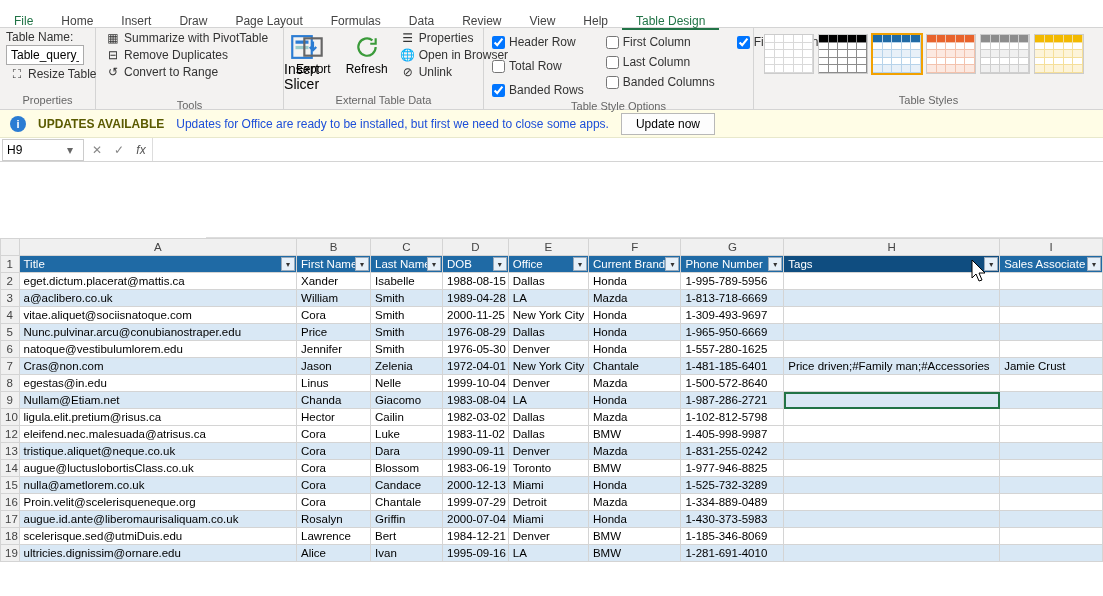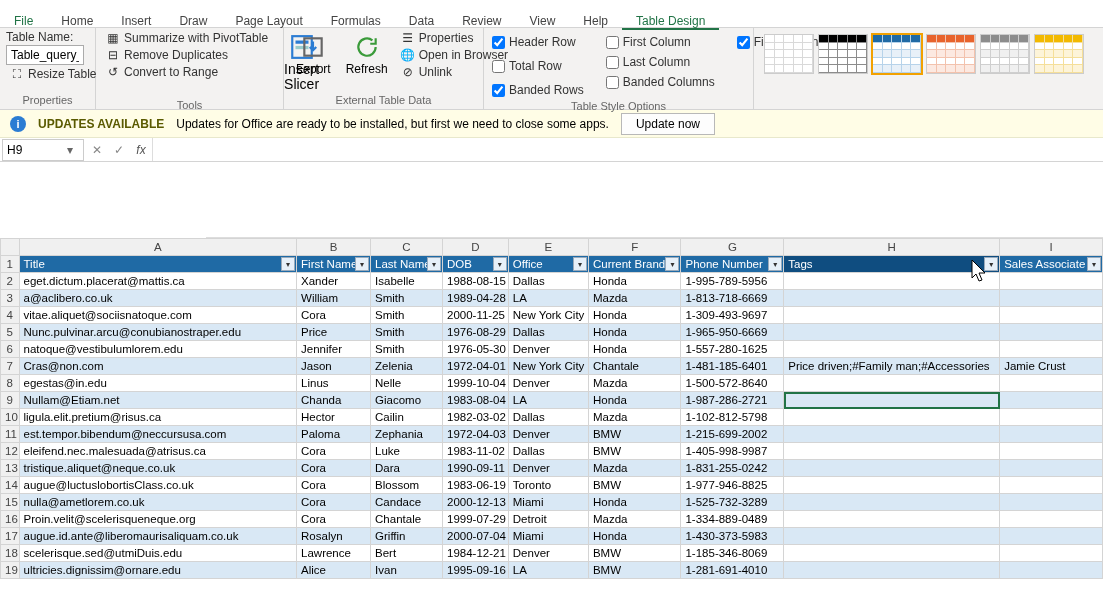--- a/index.html
+++ b/index.html
@@ -30,21 +30,21 @@
 .styles-gallery { display:flex; gap:4px; padding:4px; }
 .style-swatch { width:50px; height:40px; border:1px solid #ccc; display:flex; flex-direction:column; cursor:pointer; }
 .style-swatch.sel { outline:2px solid #f2a100; outline-offset:-1px; }
 .sw-row { flex:1; display:flex; }
 .sw-cell { flex:1; }
 
 
 .msgbar { display:flex; align-items:center; gap:12px; background:#fffde6; border-bottom:1px solid #e8e8cc; padding:5px 10px; height:28px; }
 .msgbar .info-icon { width:16px; height:16px; border-radius:50%; background:#2b7cd3; color:#fff; display:flex; align-items:center; justify-content:center; font-size:11px; font-weight:bold; }
 .msgbar .title { font-weight:600; color:#5a5a00; }
-.msgbar .text { color:#000000; }
+.msgbar .text { color:#1d4ed8; }
 .msgbar button { padding:3px 14px; border:1px solid #b8b8b8; background:#fdfdfd; cursor:pointer; font-size:12px; }
 
 
 .fbar { display:flex; height:24px; border-bottom:1px solid #d4d4d4; align-items:center; }
 .namebox { width:82px; height:22px; border:1px solid #ccc; margin:0 2px; display:flex; align-items:center; }
 .namebox input { border:none; width:60px; padding:0 4px; font-size:12px; outline:none; }
 .namebox .dd { width:14px; text-align:center; color:#666; cursor:pointer; }
 .fbar .btn { width:22px; text-align:center; color:#888; cursor:pointer; }
 .fbar .fx { font-style:italic; color:#555; }
 .fbar .input { flex:1; height:100%; border-left:1px solid #ddd; padding:0 6px; }
@@ -423,20 +423,21 @@
             <div class="sw-row">
               <div class="sw-cell" style="background: rgb(253, 244, 217); border-right: 1px solid rgb(245, 223, 154); border-bottom: 1px solid rgb(245, 223, 154);"></div>
               <div class="sw-cell" style="background: rgb(253, 244, 217); border-right: 1px solid rgb(245, 223, 154); border-bottom: 1px solid rgb(245, 223, 154);"></div>
               <div class="sw-cell" style="background: rgb(253, 244, 217); border-right: 1px solid rgb(245, 223, 154); border-bottom: 1px solid rgb(245, 223, 154);"></div>
               <div class="sw-cell" style="background: rgb(253, 244, 217); border-right: 1px solid rgb(245, 223, 154); border-bottom: 1px solid rgb(245, 223, 154);"></div>
               <div class="sw-cell" style="background: rgb(253, 244, 217); border-right: 1px solid rgb(245, 223, 154); border-bottom: 1px solid rgb(245, 223, 154);"></div>
             </div>
           </div>
         </div>
       </div>
+    <div class="group-label">Table Styles</div>
   </div>
 </div>
 
 <div class="msgbar">
   <span class="info-icon">i</span>
   <span class="title">UPDATES AVAILABLE</span>
   <span class="text">Updates for Office are ready to be installed, but first we need to close some apps.</span>
   <button>Update now</button>
 </div>
 
@@ -595,32 +596,20 @@
           <td class="data">ligula.elit.pretium@risus.ca</td>
           <td class="data">Hector</td>
           <td class="data">Cailin</td>
           <td class="data">1982-03-02</td>
           <td class="data">Dallas</td>
           <td class="data">Mazda</td>
           <td class="data">1-102-812-5798</td>
           <td class="data"></td>
           <td class="data"></td>
         </tr>
-        <tr class="band">
-          <th class="rowhdr">11</th>
-          <td class="data">est.tempor.bibendum@neccursusa.com</td>
-          <td class="data">Paloma</td>
-          <td class="data">Zephania</td>
-          <td class="data">1972-04-03</td>
-          <td class="data">Denver</td>
-          <td class="data">BMW</td>
-          <td class="data">1-215-699-2002</td>
-          <td class="data"></td>
-          <td class="data"></td>
-        </tr>
         <tr>
           <th class="rowhdr">12</th>
           <td class="data">eleifend.nec.malesuada@atrisus.ca</td>
           <td class="data">Cora</td>
           <td class="data">Luke</td>
           <td class="data">1983-11-02</td>
           <td class="data">Dallas</td>
           <td class="data">BMW</td>
           <td class="data">1-405-998-9987</td>
           <td class="data"></td>

